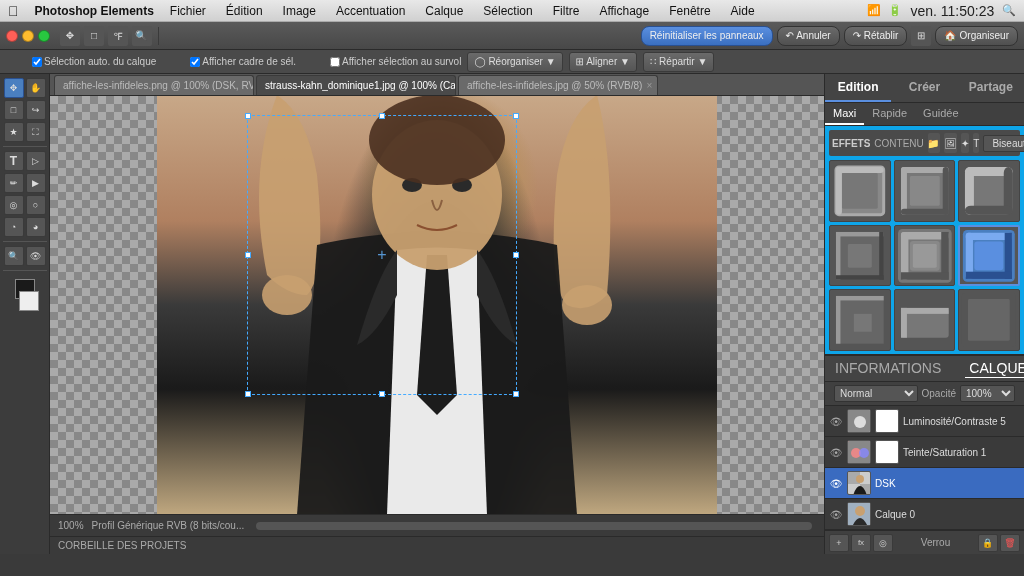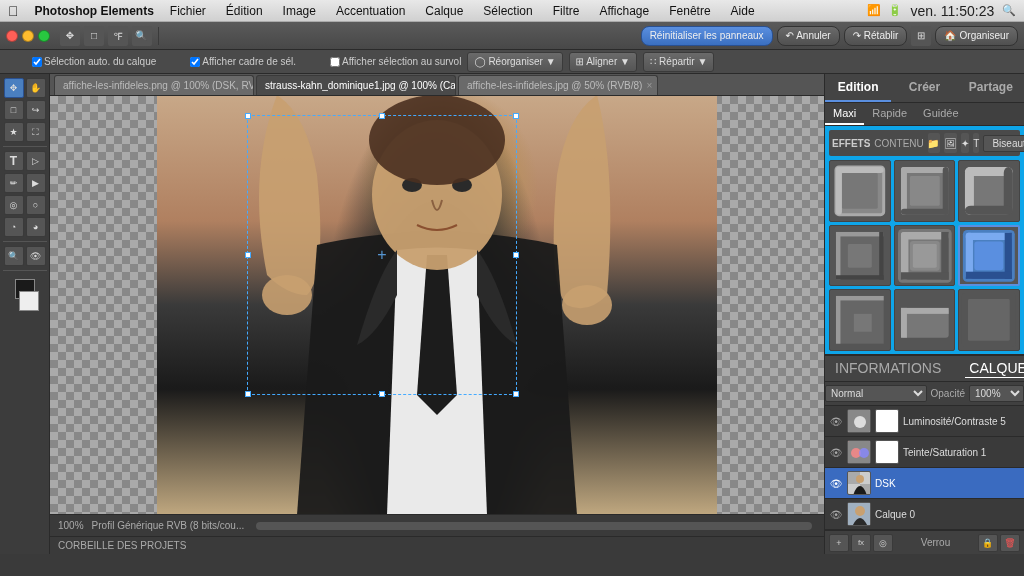--- a/index.html
+++ b/index.html
@@ -356,21 +356,21 @@
       color: #aaa;
       border-bottom: 1px solid #2a2a2a;
       gap: 20px;
     }
     .layers-tab { cursor: pointer; padding: 1px 4px; }
     .layers-tab.active { color: #fff; border-bottom: 1px solid #fff; }
 
     #layers-controls {
       display: flex;
       align-items: center;
-      padding: 3px 0;
+      padding: 3px 9px;
       gap: 4px;
       background: #404040;
       border-bottom: 1px solid #2a2a2a;
     }
     .blend-select { flex: 1; background: #555; border: 1px solid #333; color: #ddd; font-size: 10px; padding: 1px; border-radius: 2px; }
     .opacity-select { width: 55px; background: #555; border: 1px solid #333; color: #ddd; font-size: 10px; padding: 1px; border-radius: 2px; }
 
     #layers-list {
       flex: 1;
       overflow-y: auto;

